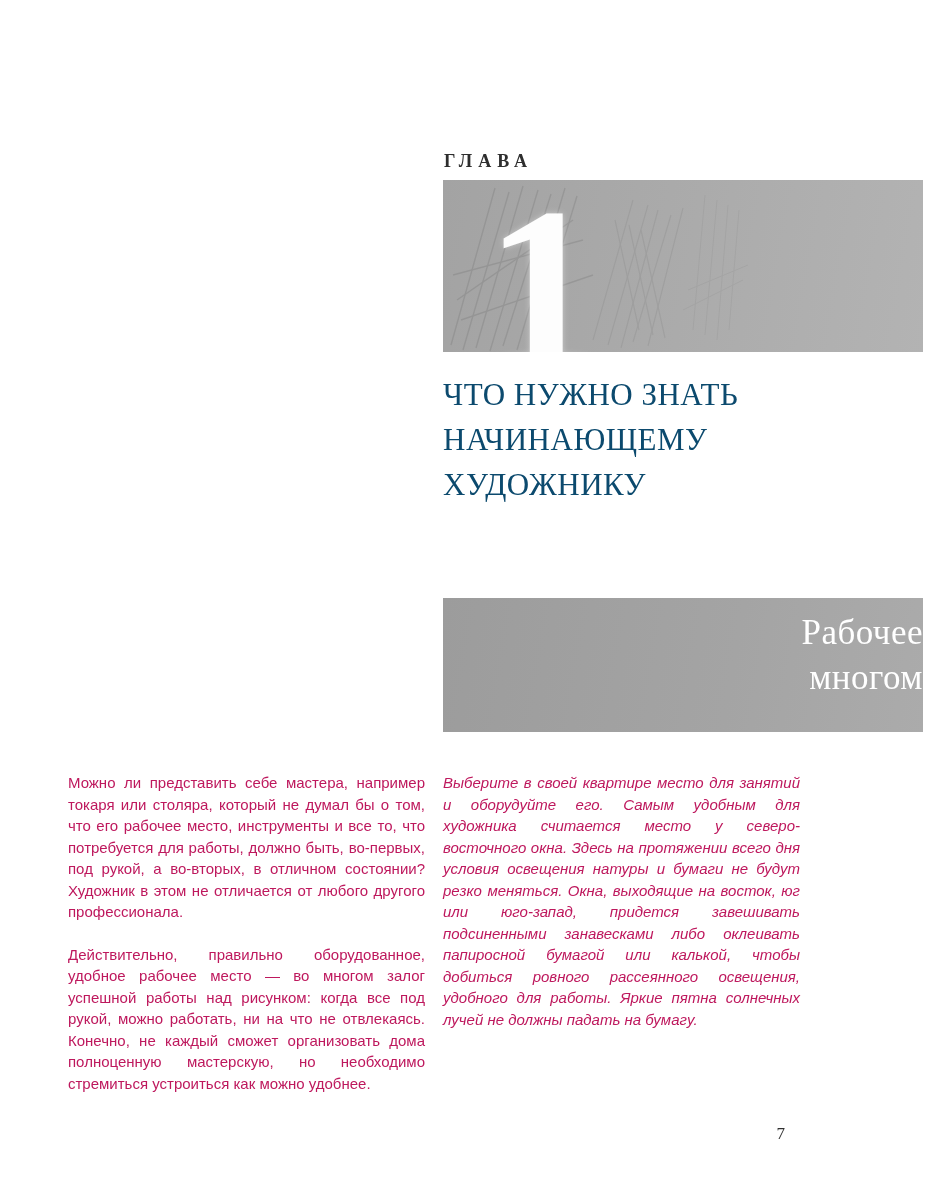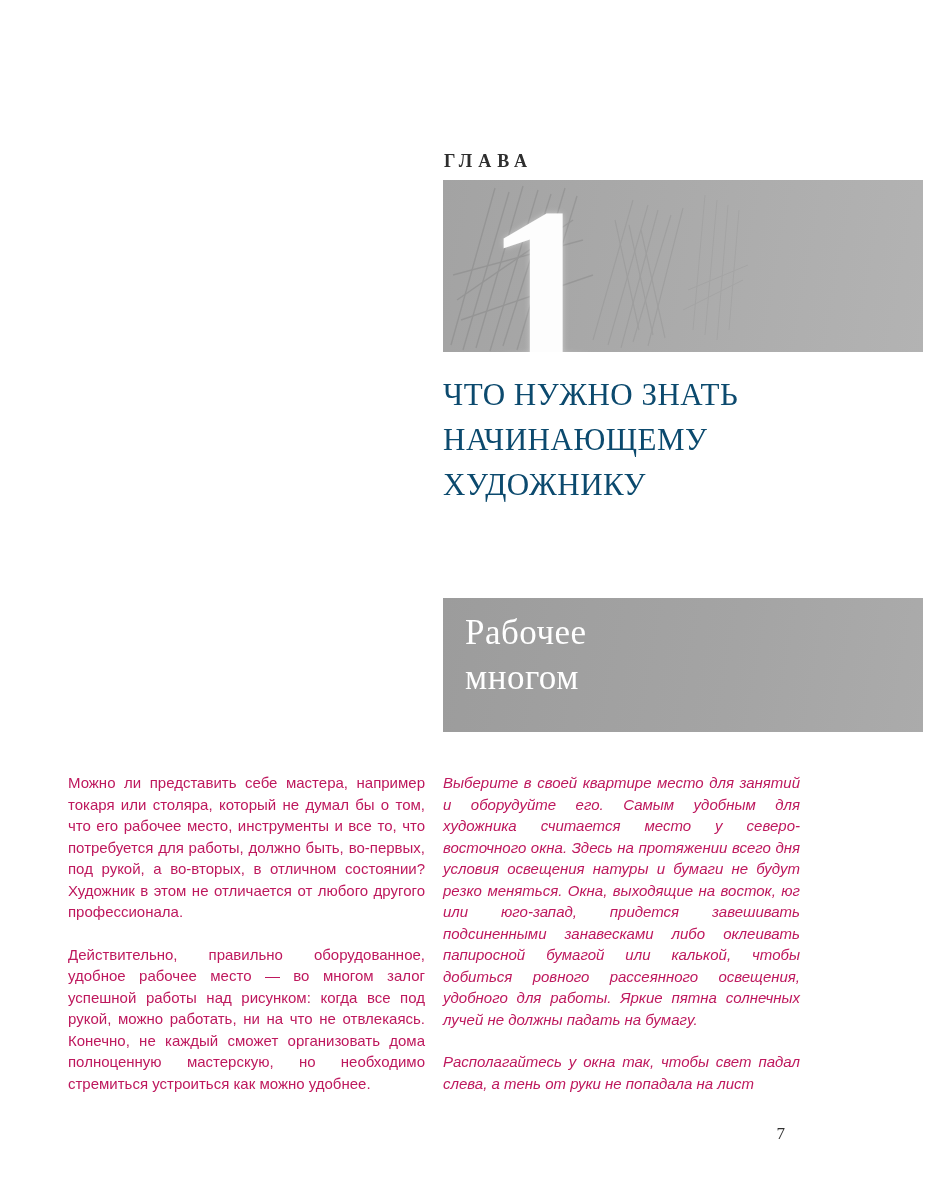--- a/index.html
+++ b/index.html
@@ -64,20 +64,21 @@
   }
   .section-box {
     position: absolute;
     left: 443px;
     top: 578px;
     width: 480px;
     height: 134px;
     background: linear-gradient(100deg, #9c9c9c 0%, #a4a4a4 60%, #ababab 100%);
     box-sizing: border-box;
     padding: 12px 0 0 22px;
+    text-align: right;
   }
   .section-title {
     font-family: "Liberation Serif", serif;
     font-size: 35px;
     line-height: 45px;
     color: #ffffff;
     letter-spacing: 0.5px;
   }
   .col {
     position: absolute;
@@ -160,18 +161,17 @@
     </div>
   </div>
 
   <div class="col col-left">
     <p>Можно ли представить себе мастера, например токаря или столяра, который не думал бы о том, что его рабочее место, инструменты и все то, что потребуется для работы, должно быть, во-первых, под рукой, а во-вторых, в отличном состоянии? Художник в этом не отличается от любого другого профессионала.</p>
     <p>Действительно, правильно оборудованное, удобное рабочее место — во многом залог успешной работы над рисунком: когда все под рукой, можно работать, ни на что не отвлекаясь. Конечно, не каждый сможет организовать дома полноценную мастерскую, но необходимо стремиться устроиться как можно удобнее.</p>
   </div>
 
   <div class="col col-right">
     <p>Выберите в своей квартире место для занятий и оборудуйте его. Самым удобным для художника считается место у северо-восточного окна. Здесь на протяжении всего дня условия освещения натуры и бумаги не будут резко меняться. Окна, выходящие на восток, юг или юго-запад, придется завешивать подсиненными занавесками либо оклеивать папиросной бумагой или калькой, чтобы добиться ровного рассеянного освещения, удобного для работы. Яркие пятна солнечных лучей не должны падать на бумагу.</p>
-    <p>Располагайтесь у окна так, чтобы свет падал слева, а тень от руки не попадала на лист</p>
   </div>
 
   <div class="page-number">7</div>
 
 </div>
 
 </body></html>

